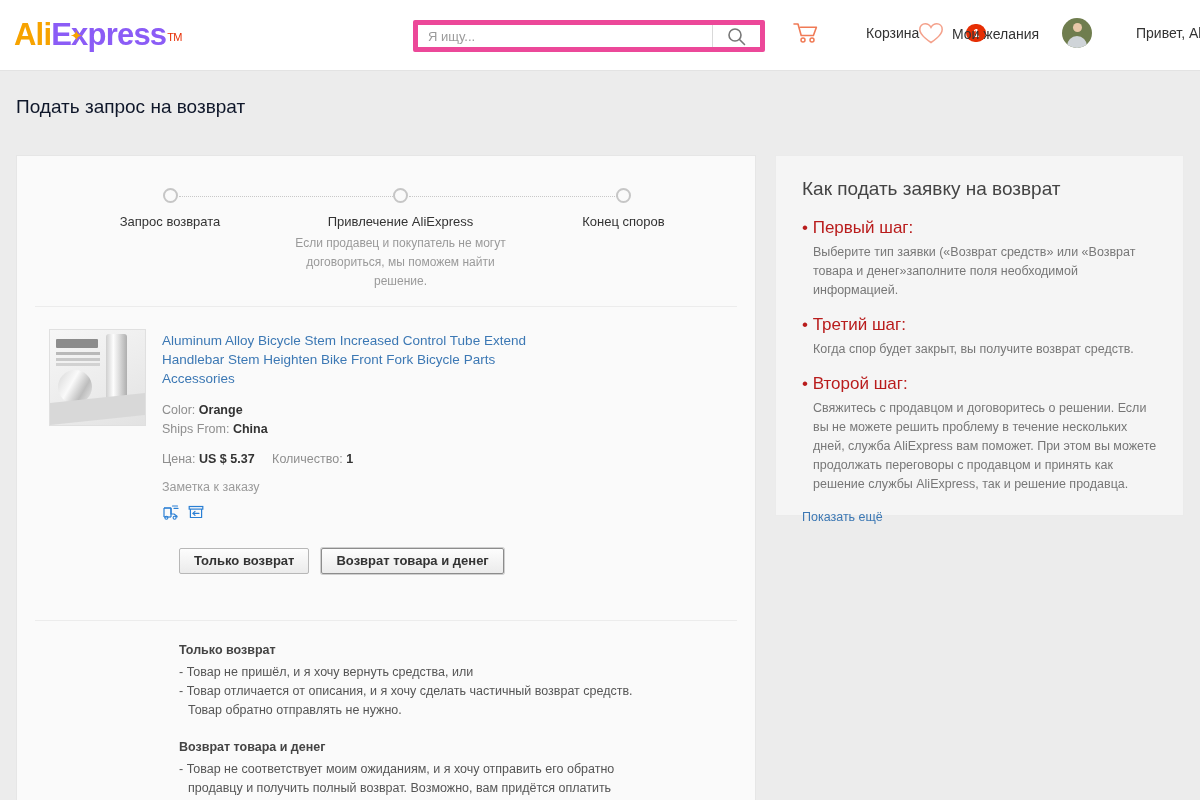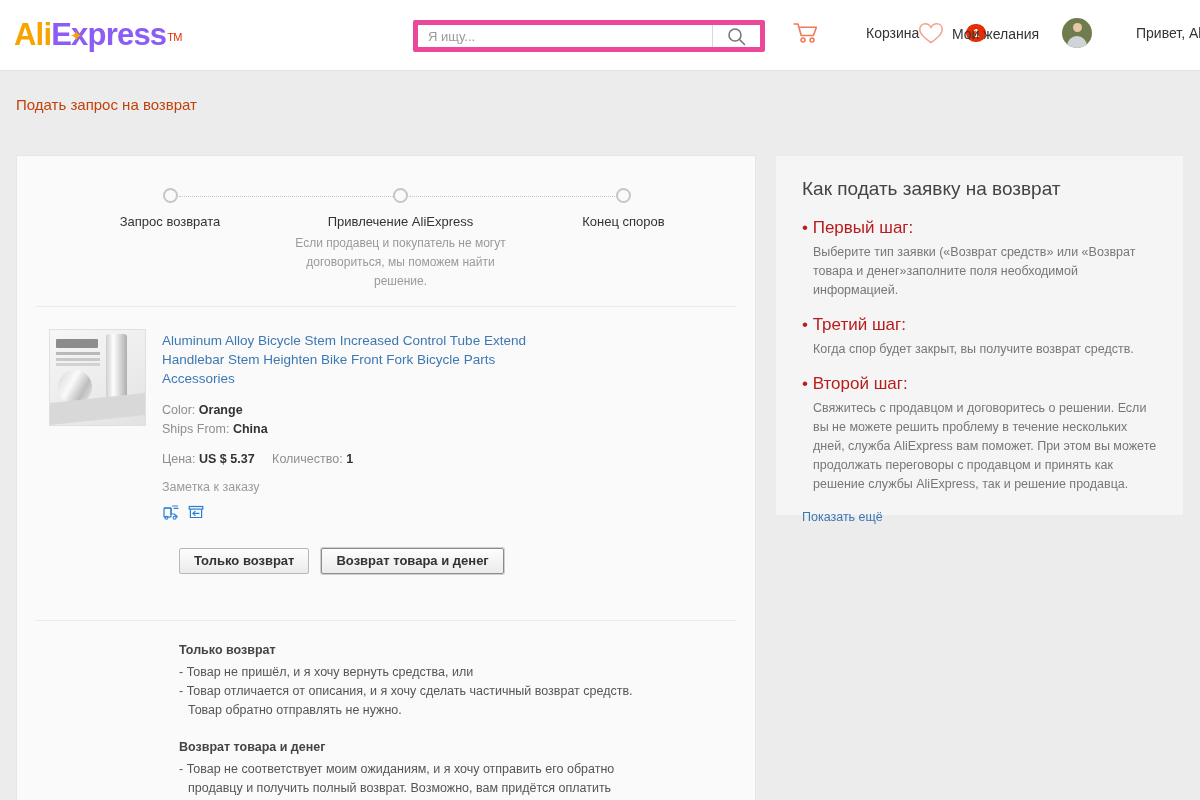--- a/index.html
+++ b/index.html
@@ -136,22 +136,22 @@
     width: 20px; height: 12px;
     margin-left: -10px;
     border-radius: 10px 10px 0 0;
     background: #cfd4d8;
   }
 
   
   .page-title {
     position: absolute;
     left: 16px; top: 96px;
-    font-size: 15px;
-    color: #c2410c;
+    font-size: 19px;
+    color: #0f172a;
     font-weight: normal;
     margin: 0;
   }
 
   
   .wrap {
     position: absolute;
     left: 0; top: 155px;
     width: 1200px;
   }

